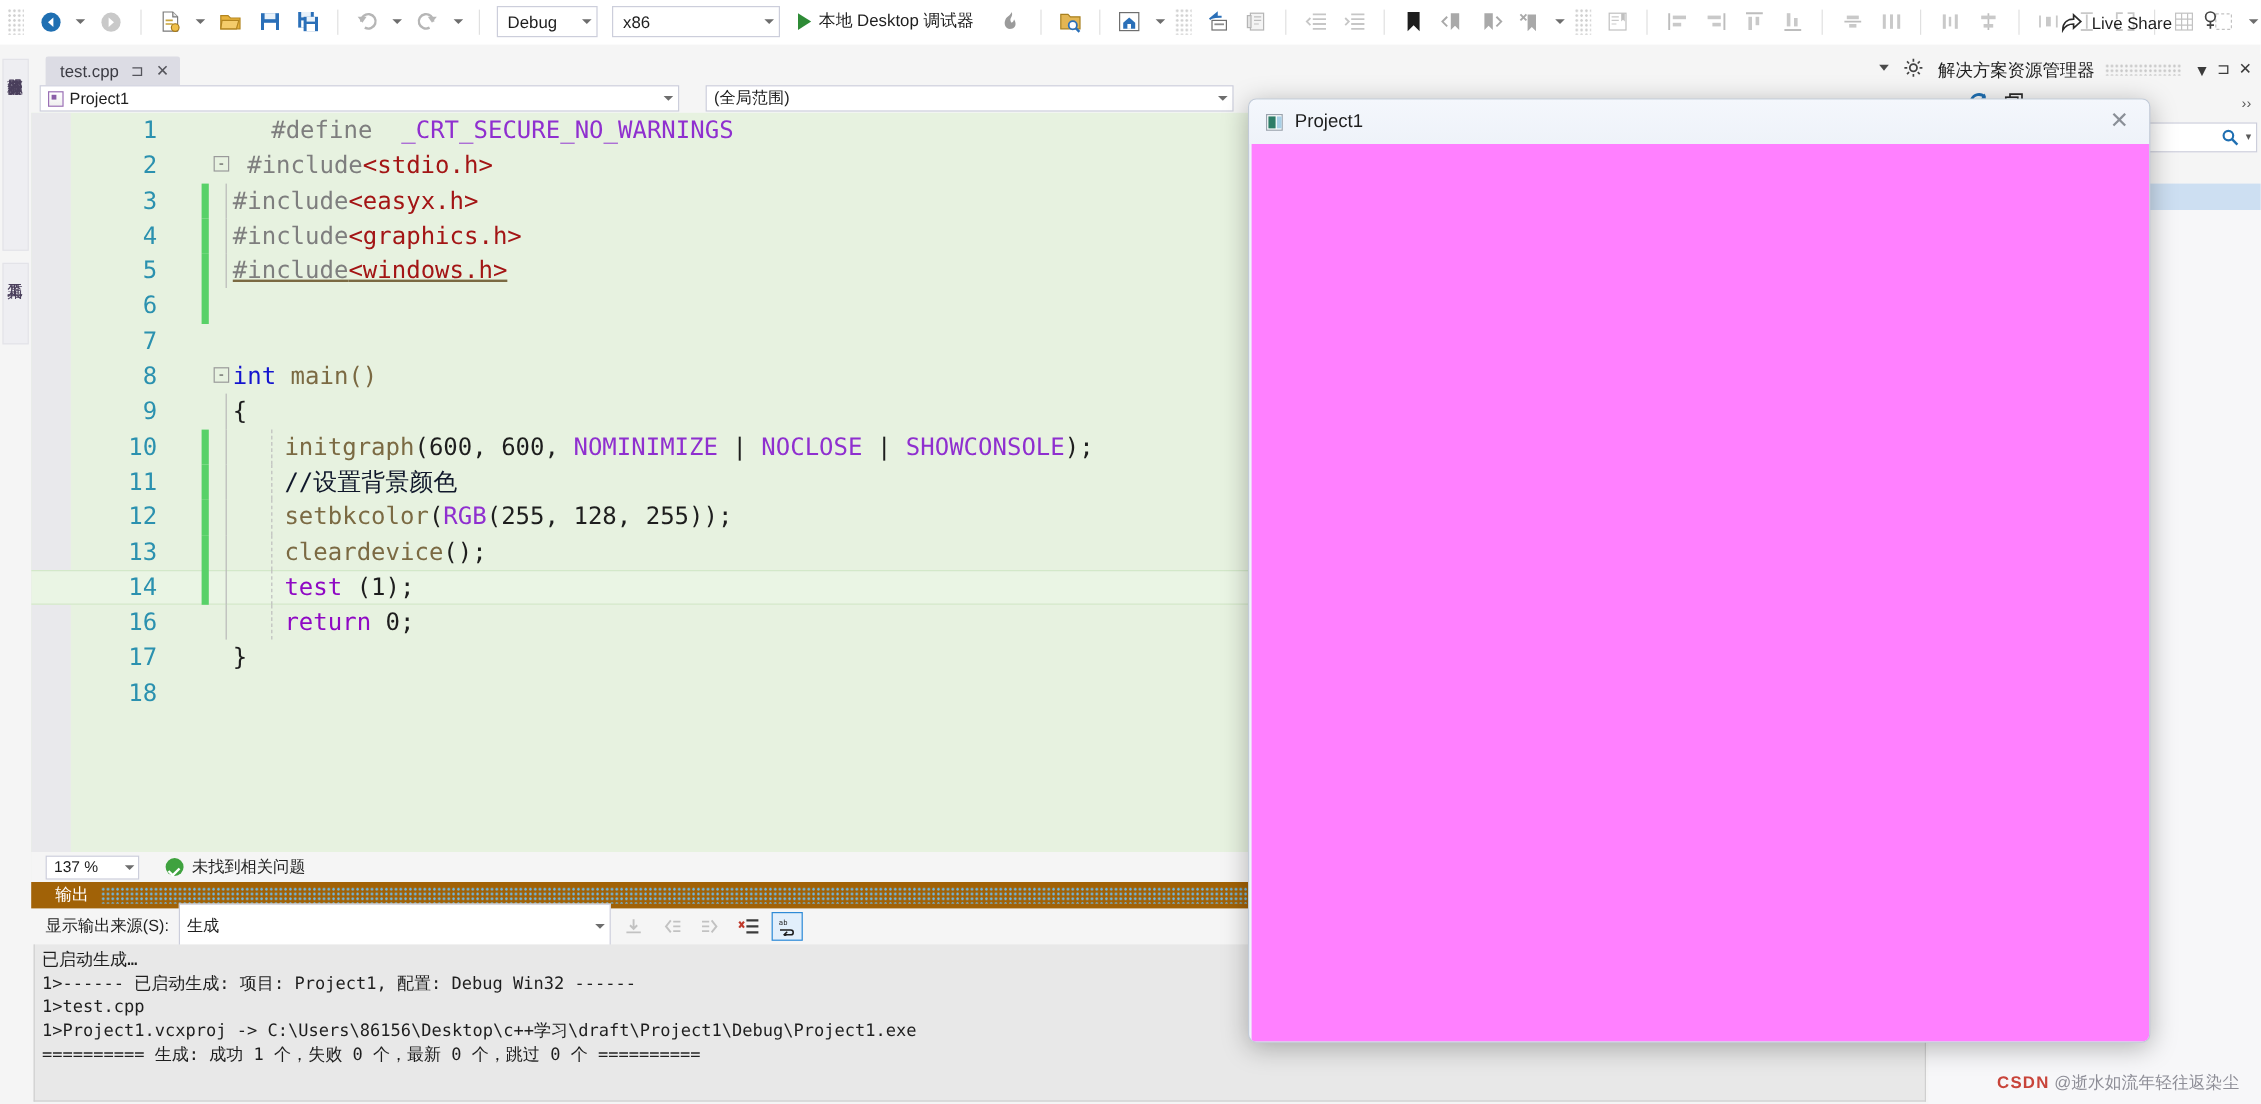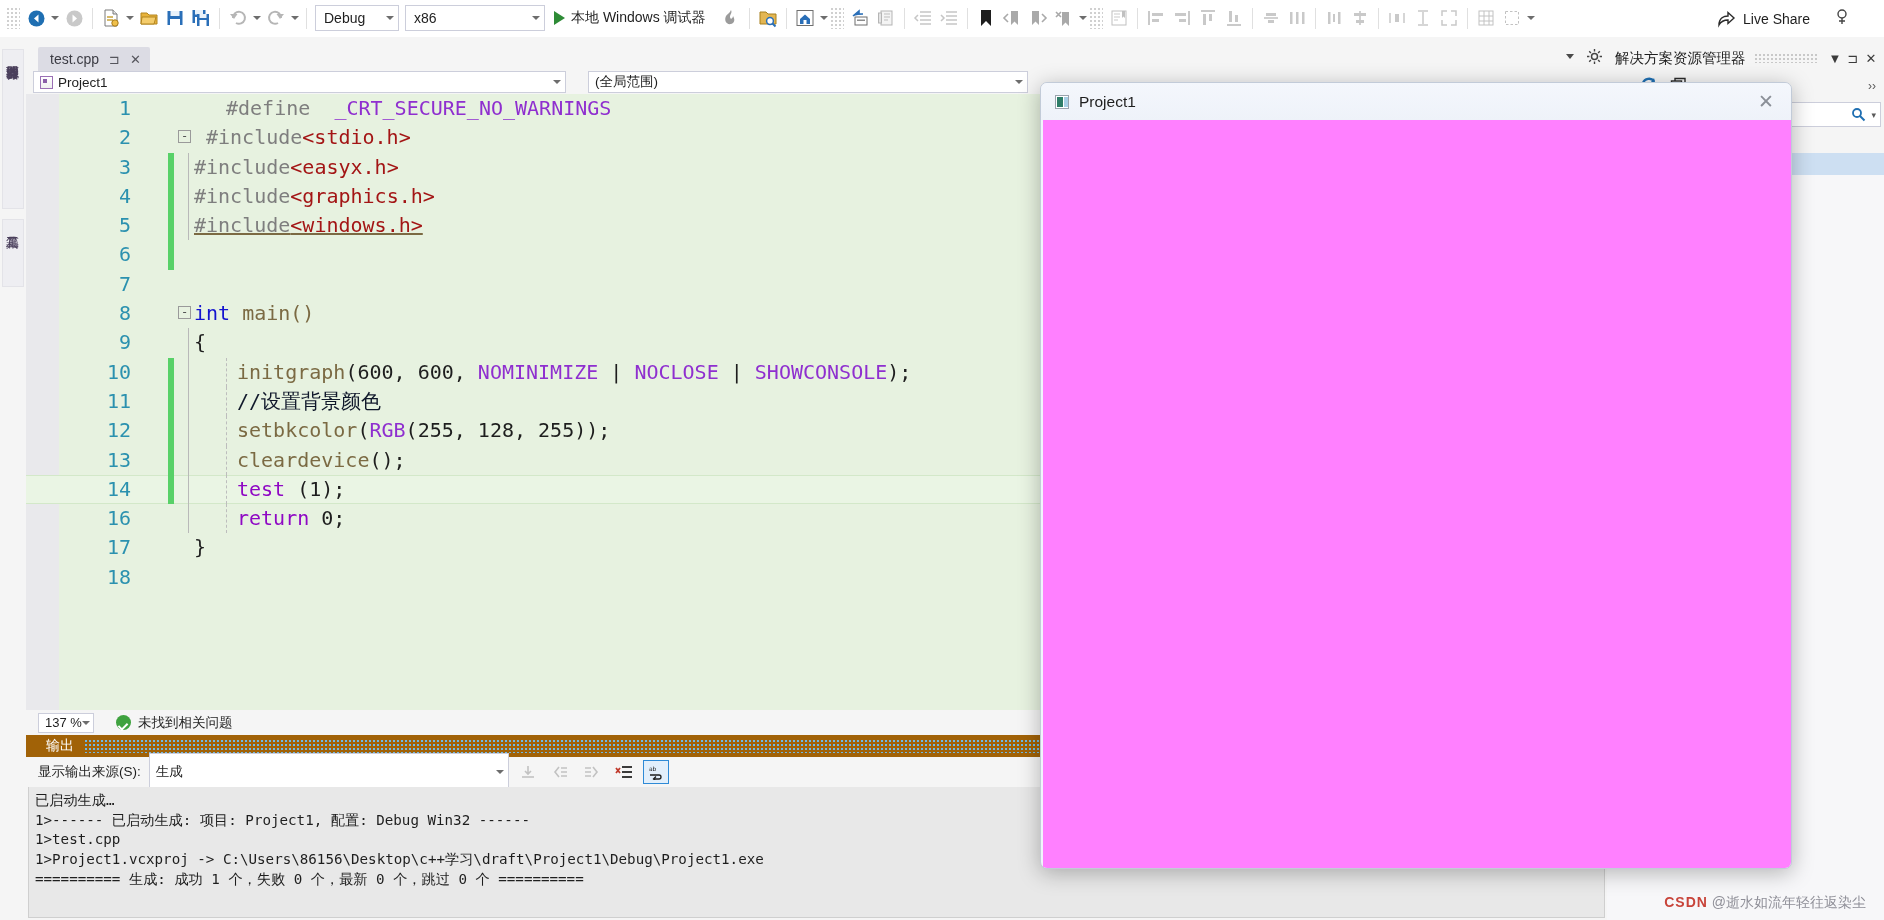--- a/index.html
+++ b/index.html
@@ -11,21 +11,21 @@
     font-family: "Liberation Sans", "DejaVu Sans", sans-serif;
     font-size: 13px;
     color: #1e1e1e;
   }
   #app { position: relative; width: 1884px; height: 920px; background:#f5f5f5; }
 
   
   .toolbar {
     position: absolute; left: 0; top: 0; width: 1884px; height: 37px;
     background: #ffffff; display: flex; align-items: center;
-    padding-left: 6px; border-bottom: 1px solid #ffffff;
+    padding-left: 6px; border-bottom: 1px solid #ffffff; justify-content: space-between;
   }
   .tb-grip { width: 14px; height: 22px; margin-right: 3px;
     background-image: radial-gradient(#c8c8c8 1px, transparent 1.2px);
     background-size: 4px 4px; opacity:.85; }
   .tb-btn { display:flex; align-items:center; justify-content:center;
     min-width: 26px; height: 26px; cursor: default; }
   .tb-sep { width:1px; height:21px; background:#e0e0e0; margin: 0 5px; }
   .tb-caret { width: 12px; height: 24px; display:flex; align-items:center; justify-content:center;
      font-size: 8px; color:#5a5a5a; }
   .tb-caret::after { content:""; border-left:4px solid transparent; border-right:4px solid transparent;
@@ -99,21 +99,21 @@
   .k-kw2 { color:#8f08c4; }
   .k-fn { color:#7b6a43; }
   .k-num { color:#1e1e1e; }
   .k-punc { color:#1e1e1e; }
   .k-com { color:#0f172a; }
   .k-const { color:#8f2fcf; }
 
   
   .edstatus { position:absolute; left:26px; top: 710px; width: 1581px; height: 25px;
      background:#f5f5f5; display:flex; align-items:center; }
-  .zoom-combo { width: 56px; height:20px; margin-left: 12px; border:1px solid #cccedb; background:#fff;
+  .zoom-combo { width: 78px; height:20px; margin-left: 12px; border:1px solid #cccedb; background:#fff;
      display:flex; align-items:center; padding: 0 3px 0 6px; font-size:13px; }
   .zoom-combo .zc-arrow { margin-left:auto; border-left:4px solid transparent;border-right:4px solid transparent;
      border-top:4px solid #6d6d6d; }
   .issue { display:flex; align-items:center; gap:7px; margin-left: 22px; font-size:13.5px; color:#1e1e1e; }
   .ok-dot { width:15px;height:15px;border-radius:50%;background:#3fa23f;position:relative; }
   .ok-dot::after{content:"";position:absolute;left:3.5px;top:6px;width:4px;height:7px;border:solid #fff;
      border-width:0 2px 2px 0;transform:rotate(45deg);}
 
   
   .outpane { position:absolute; left:26px; top: 735px; width: 1581px; height: 185px; background:#f5f5f5; }
@@ -249,21 +249,21 @@
       <span class="cb-label">Debug</span>
       <span class="cb-arrow"></span>
     </div>
     <div class="tb-combo" style="width:140px">
       <span class="cb-label">x86</span>
       <span class="cb-arrow"></span>
     </div>
 
     <div class="tb-run">
       <span class="play-tri"></span>
-      <span class="run-label">本地 Windows 调试器</span>
+      <span class="run-label">本地 Desktop 调试器</span>
       <span class="cb-arrow"></span>
     </div>
 
     <div class="tb-btn">
       <svg class="icon-svg" width="18" height="18" viewBox="0 0 18 18">
           <path d="M9 1c2 4-3 5 0 9 2-1 2-3 2-3 2 3 2 7-2 8-5 1-7-4-5-8 1-2 4-3 5-6z" fill="#9b9b9b"></path>
         </svg>
     </div>
     <div class="tb-sep"></div>
 

